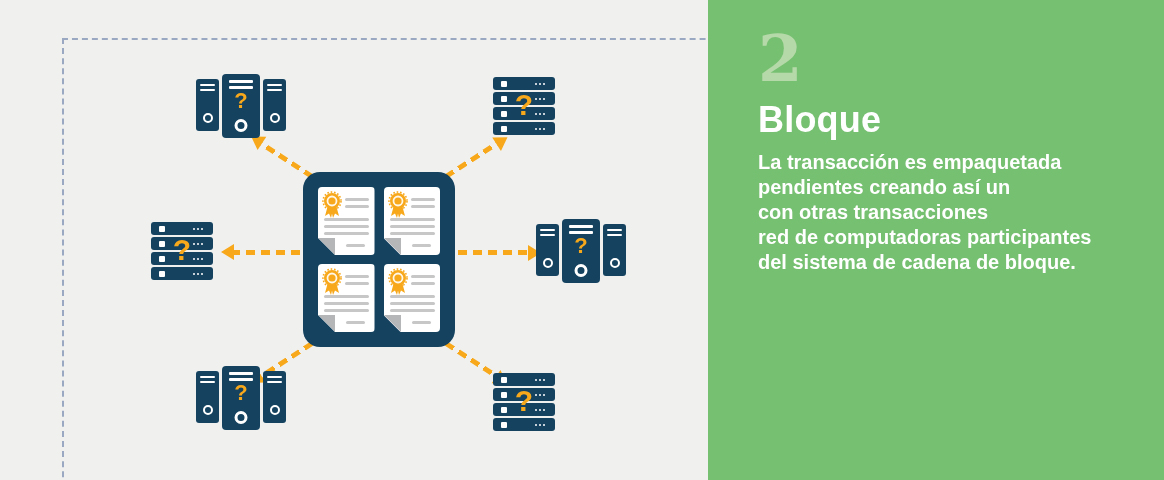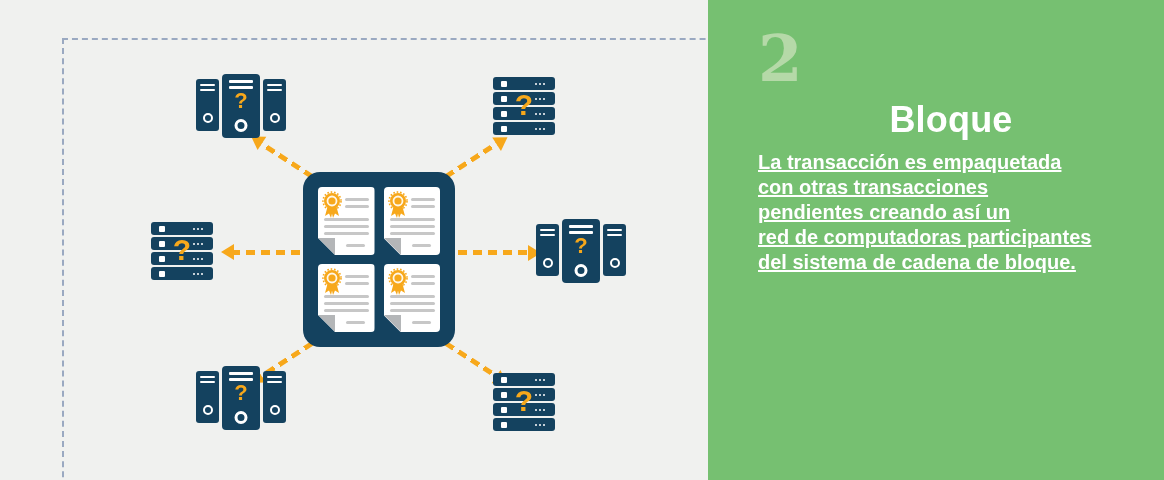--- a/index.html
+++ b/index.html
@@ -112,24 +112,24 @@
   .info-panel {
     position:absolute; right:0; top:0; width:456px; height:480px;
     background:#76c071; z-index:5;
     padding:26px 20px 0 50px; color:#ffffff;
   }
   .step-number {
     font-family:"DejaVu Serif", serif; font-weight:700;
     font-size:64px; line-height:1.02; color:#b5d9a8;
   }
   .step-title {
-    margin-top:8px; font-size:36px; font-weight:700; letter-spacing:0.2px;text-align:center;
+    margin-top:8px; font-size:36px; font-weight:700; letter-spacing:0.2px;
   }
   .step-desc { margin-top:9px; font-size:20px; font-weight:700; line-height:25px; }
-  .desc-line { white-space:nowrap;text-decoration:underline; }
+  .desc-line { white-space:nowrap; }
 </style>
 </head>
 <body>
 
 <div class="canvas">
 
   <div class="boundary"></div>
 
   <div class="arrow ar-tl"></div>
   <div class="arrow ar-tr"></div>
@@ -293,20 +293,20 @@
     <div class="rack-row"></div>
     <div class="rack-row"></div>
     <span class="rack-q">?</span>
   </div>
 
   <div class="info-panel">
     <div class="step-number">2</div>
     <div class="step-title">Bloque</div>
     <div class="step-desc">
       <div class="desc-line">La transacción es empaquetada</div>
+      <div class="desc-line">pendientes creando así un</div>
       <div class="desc-line">con otras transacciones</div>
-      <div class="desc-line">pendientes creando así un</div>
       <div class="desc-line">red de computadoras participantes</div>
       <div class="desc-line">del sistema de cadena de bloque.</div>
     </div>
   </div>
 
 </div>
 
 </body></html>

